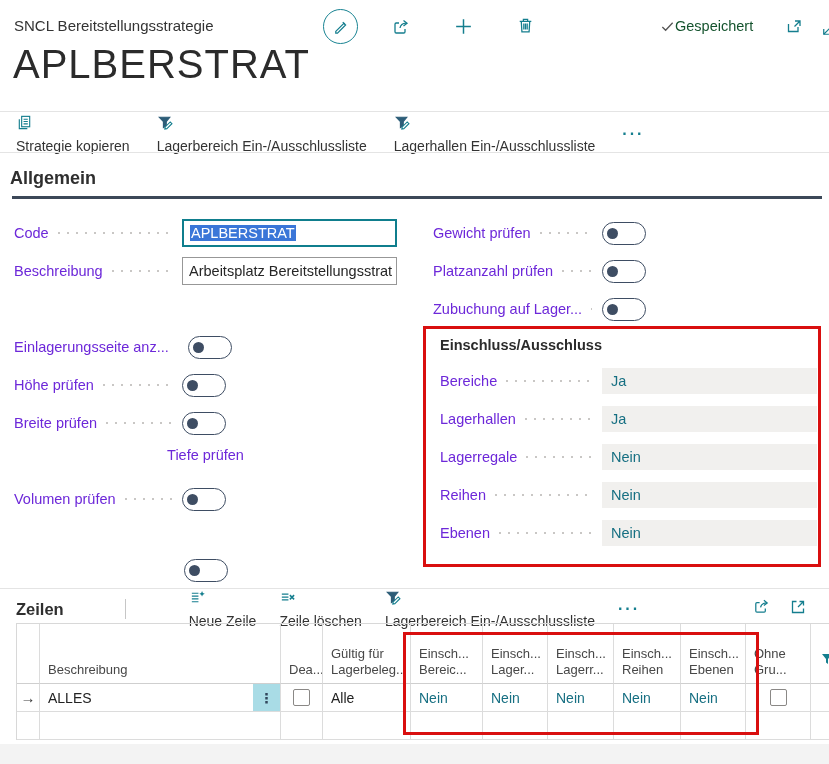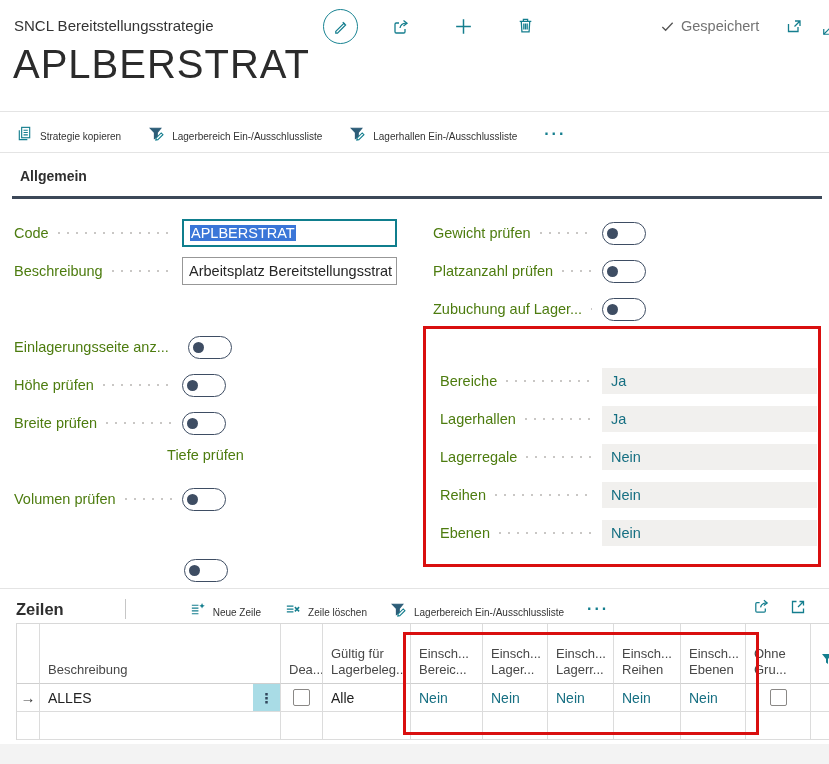--- a/index.html
+++ b/index.html
@@ -6,35 +6,35 @@
   .page{position:relative;width:829px;height:764px;background:#fff;overflow:hidden;
         font-family:"Liberation Sans","DejaVu Sans",sans-serif;color:#333;}
   .abs{position:absolute;}
   .ico{display:inline-flex;align-items:center;justify-content:center;color:#147e8e;}
   .ico svg{display:block;}
   .iconbtn{background:none;border:none;padding:0;cursor:pointer;position:absolute;}
   
   .caption{left:14px;top:17px;font-size:15px;color:#333;}
   .pencil-circle{left:323px;top:9px;width:35px;height:35px;border:1px solid #1a8493;border-radius:50%;
                  display:flex;align-items:center;justify-content:center;color:#147e8e;background:#fff;}
-  .saved{left:660px;top:18px;display:flex;align-items:center;gap:6px;font-size:14.5px;color:#737373;}
+  .saved{left:660px;top:18px;display:flex;align-items:center;gap:0;font-size:14.5px;color:#14532d;}
   .title{left:13px;top:42px;font-size:40px;font-weight:300;color:#2b2b2b;letter-spacing:1px;}
   .divider{left:0;right:0;height:1px;background:#e4e4e4;}
   
   .actionbar{left:0;top:119px;right:0;height:29px;display:flex;align-items:center;gap:27px;padding-left:16px;}
-  .action{display:flex;align-items:flex-end;gap:7px;background:none;border:none;padding:0;cursor:pointer;
-          font-family:inherit;font-size:10px;color:#333;}
+  .action{display:flex;align-items:flex-start;gap:7px;background:none;border:none;padding:0;cursor:pointer;
+          font-family:inherit;font-size:14px;color:#333;flex-direction:column;}
   .more{color:#147e8e;font-size:16px;font-weight:bold;letter-spacing:2px;background:none;border:none;cursor:pointer;padding:0;line-height:10px;}
   
-  .sectionhead{left:20px;top:168px;font-size:14px;font-weight:600;color:#2f2f2f;}
+  .sectionhead{left:10px;top:168px;font-size:18px;font-weight:600;color:#2f2f2f;}
   .sectionline{left:12px;right:7px;top:196px;height:2.5px;background:#3c4858;}
   
   .fields{position:absolute;}
   .fieldrow{position:absolute;left:0;width:100%;height:28px;display:flex;align-items:center;}
-  .flabel{font-size:14.5px;color:#4d7c0f;white-space:nowrap;flex:0 0 auto;}
+  .flabel{font-size:14.5px;color:#6d28d9;white-space:nowrap;flex:0 0 auto;}
   .leader{flex:1 1 auto;height:2px;margin:0 10px 0 9px;
           background:repeating-linear-gradient(to right,#c9c7c5 0 2px,transparent 2px 9px);}
   .ctrl{flex:0 0 215px;display:flex;align-items:center;}
   .input{width:215px;height:28px;border:1px solid #979797;box-sizing:border-box;display:flex;align-items:center;
          padding:0 6px;font-size:14.5px;color:#262626;overflow:hidden;white-space:nowrap;background:#fff;}
   .input.code{border:2px solid #0f7e8d;}
   .sel{background:#3a76d8;color:#fff;padding:0 1px;}
   .toggle{width:42px;height:21px;border:1.5px solid #3e4d63;border-radius:12px;position:relative;background:#fff;
           box-sizing:content-box;cursor:pointer;flex:0 0 auto;}
   .toggle .knob{position:absolute;left:4px;top:5px;width:11px;height:11px;border-radius:50%;background:#3e4d63;}
@@ -267,20 +267,21 @@
       <span class="flabel">Zubuchung auf Lager...</span>
       <span class="leader"></span>
       <span class="ctrl">
           <span class="toggle">
             <span class="knob"></span>
           </span>
         </span>
     </div>
   </div>
 
+  <div class="abs grouphead">Einschluss/Ausschluss</div>
   <div class="grouprows">
     <div class="fieldrow" style="top:0;">
       <span class="flabel">Bereiche</span>
       <span class="leader"></span>
       <span class="ctrl">
           <span class="valbox">Ja</span>
         </span>
     </div>
     <div class="fieldrow" style="top:38px;">
       <span class="flabel">Lagerhallen</span>

